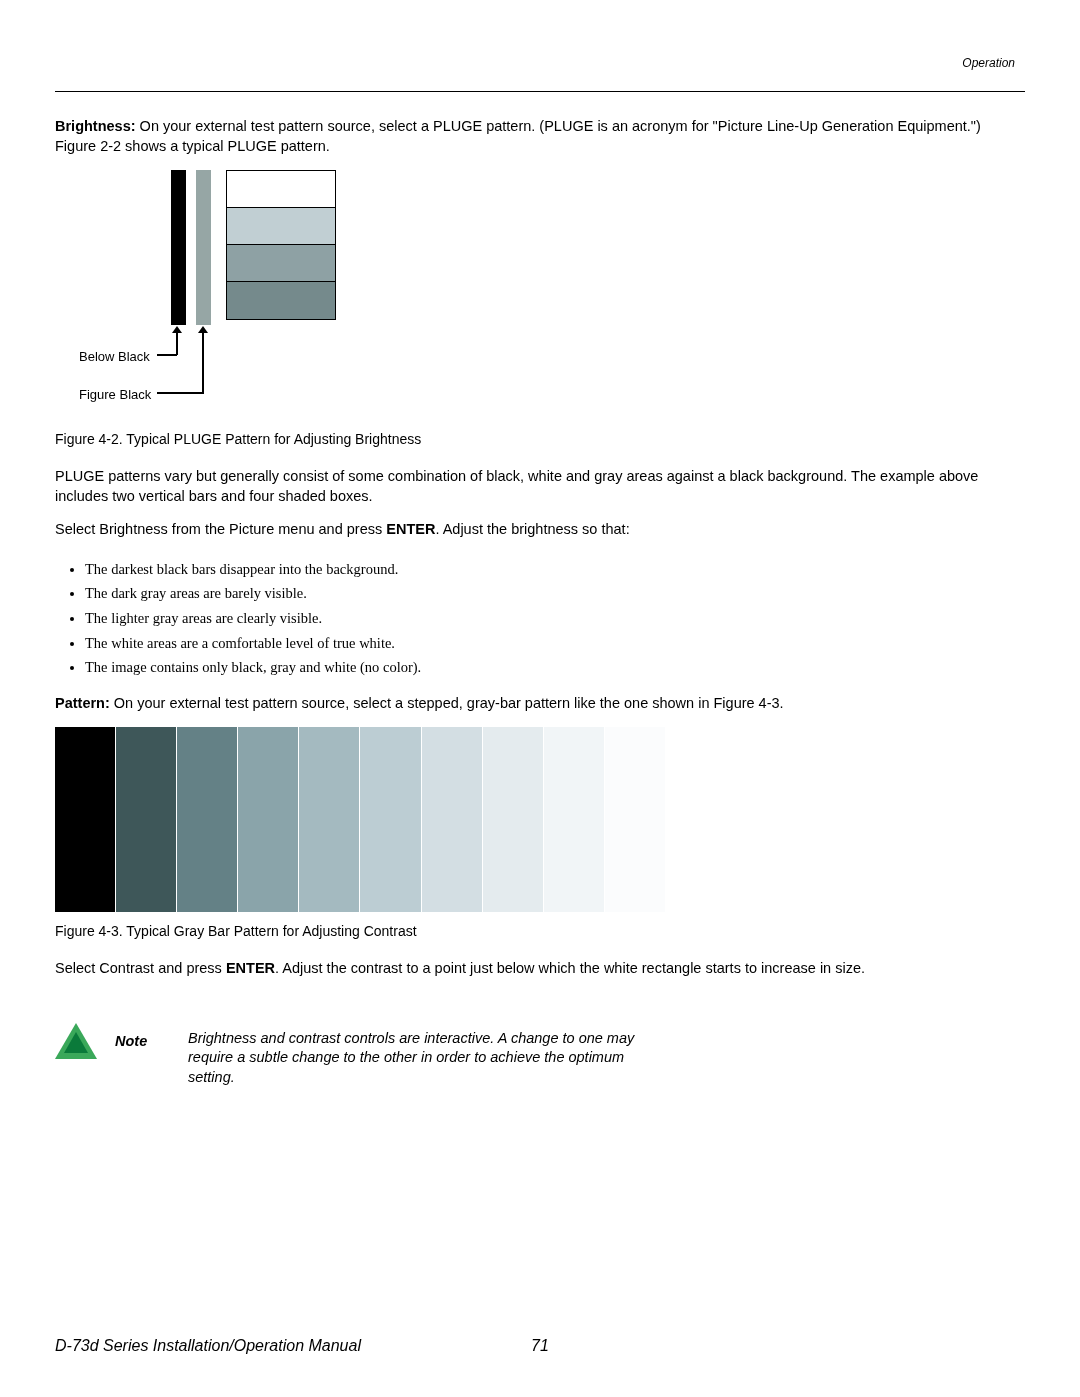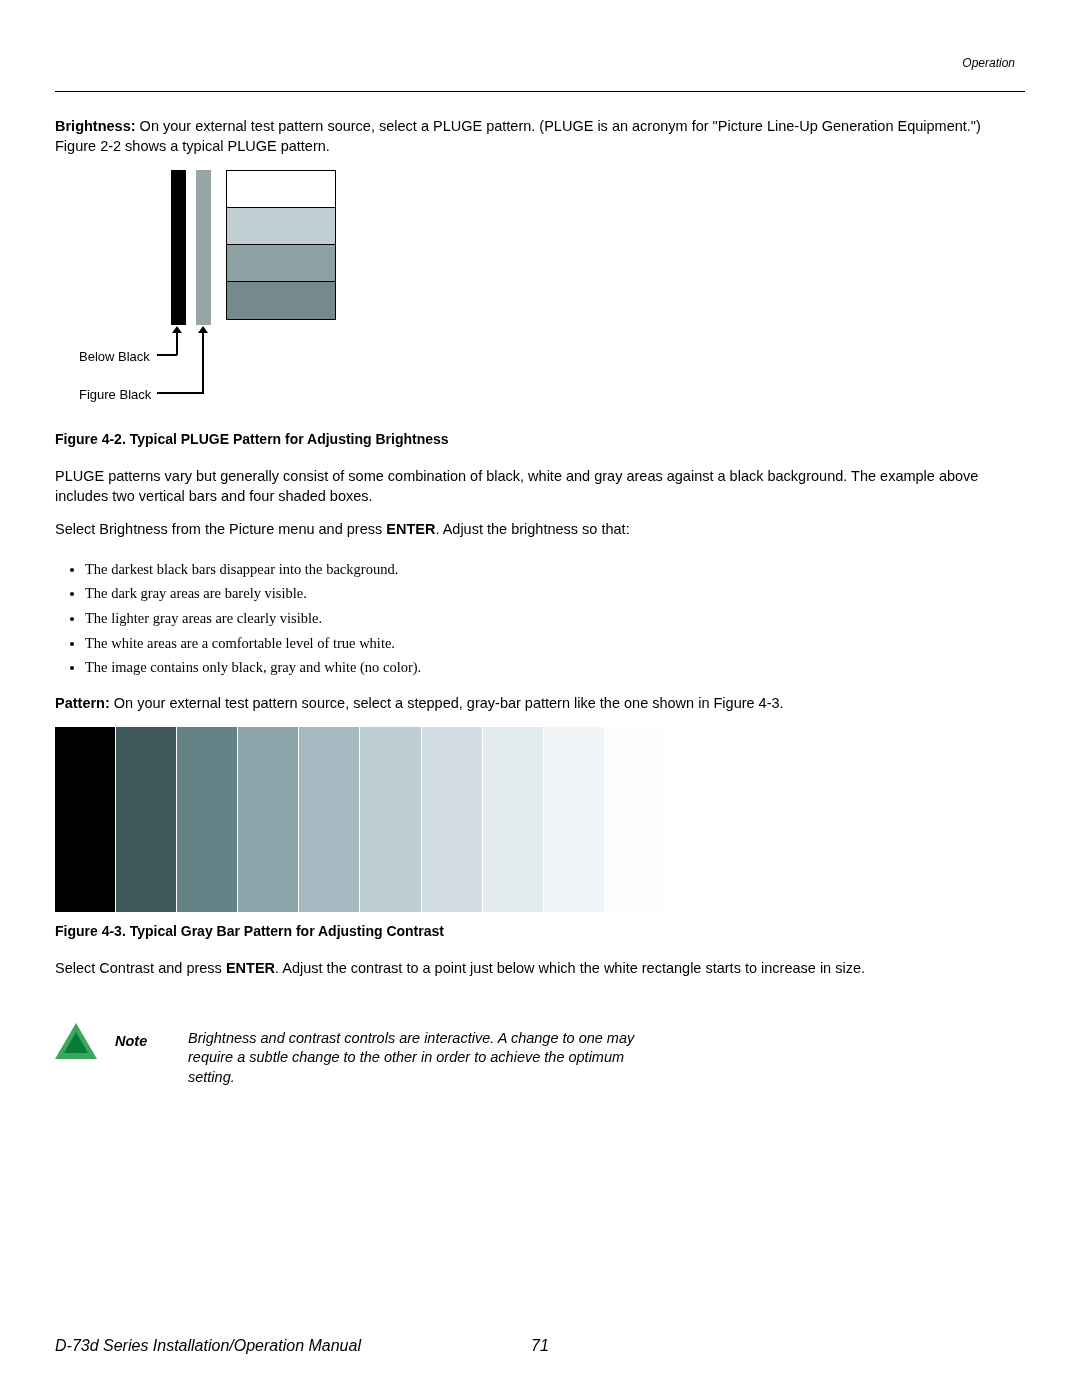--- a/index.html
+++ b/index.html
@@ -63,21 +63,21 @@
   }
   
   .bb-h { top:184px; left:86px; width:20px; height:1.5px; }
   .bb-v { top:160px; left:105px; width:1.5px; height:25px; }
   .bb-a { position:absolute; top:156px; left:101px; width:0;height:0;border-left:5px solid transparent;border-right:5px solid transparent;border-bottom:7px solid #000; }
   
   .ab-h { top:222px; left:86px; width:47px; height:1.5px; }
   .ab-v { top:160px; left:131px; width:1.5px; height:63px; }
   .ab-a { position:absolute; top:156px; left:127px; width:0;height:0;border-left:5px solid transparent;border-right:5px solid transparent;border-bottom:7px solid #000; }
 
-  .fig-caption { font-weight:bold; margin:8px 0 18px 0; font-size:14px; }
+  .fig-caption { font-weight:normal; margin:8px 0 18px 0; font-size:14px; }
 
   ul.bullets { margin: 20px 0 16px 30px; font-family: Liberation Serif, serif; }
   ul.bullets li { margin-bottom: 5px; list-style: disc; }
 
   
   .graybar {
     display:flex;
     width: 610px;
     height: 185px;
     margin: 14px 0 10px 0;

